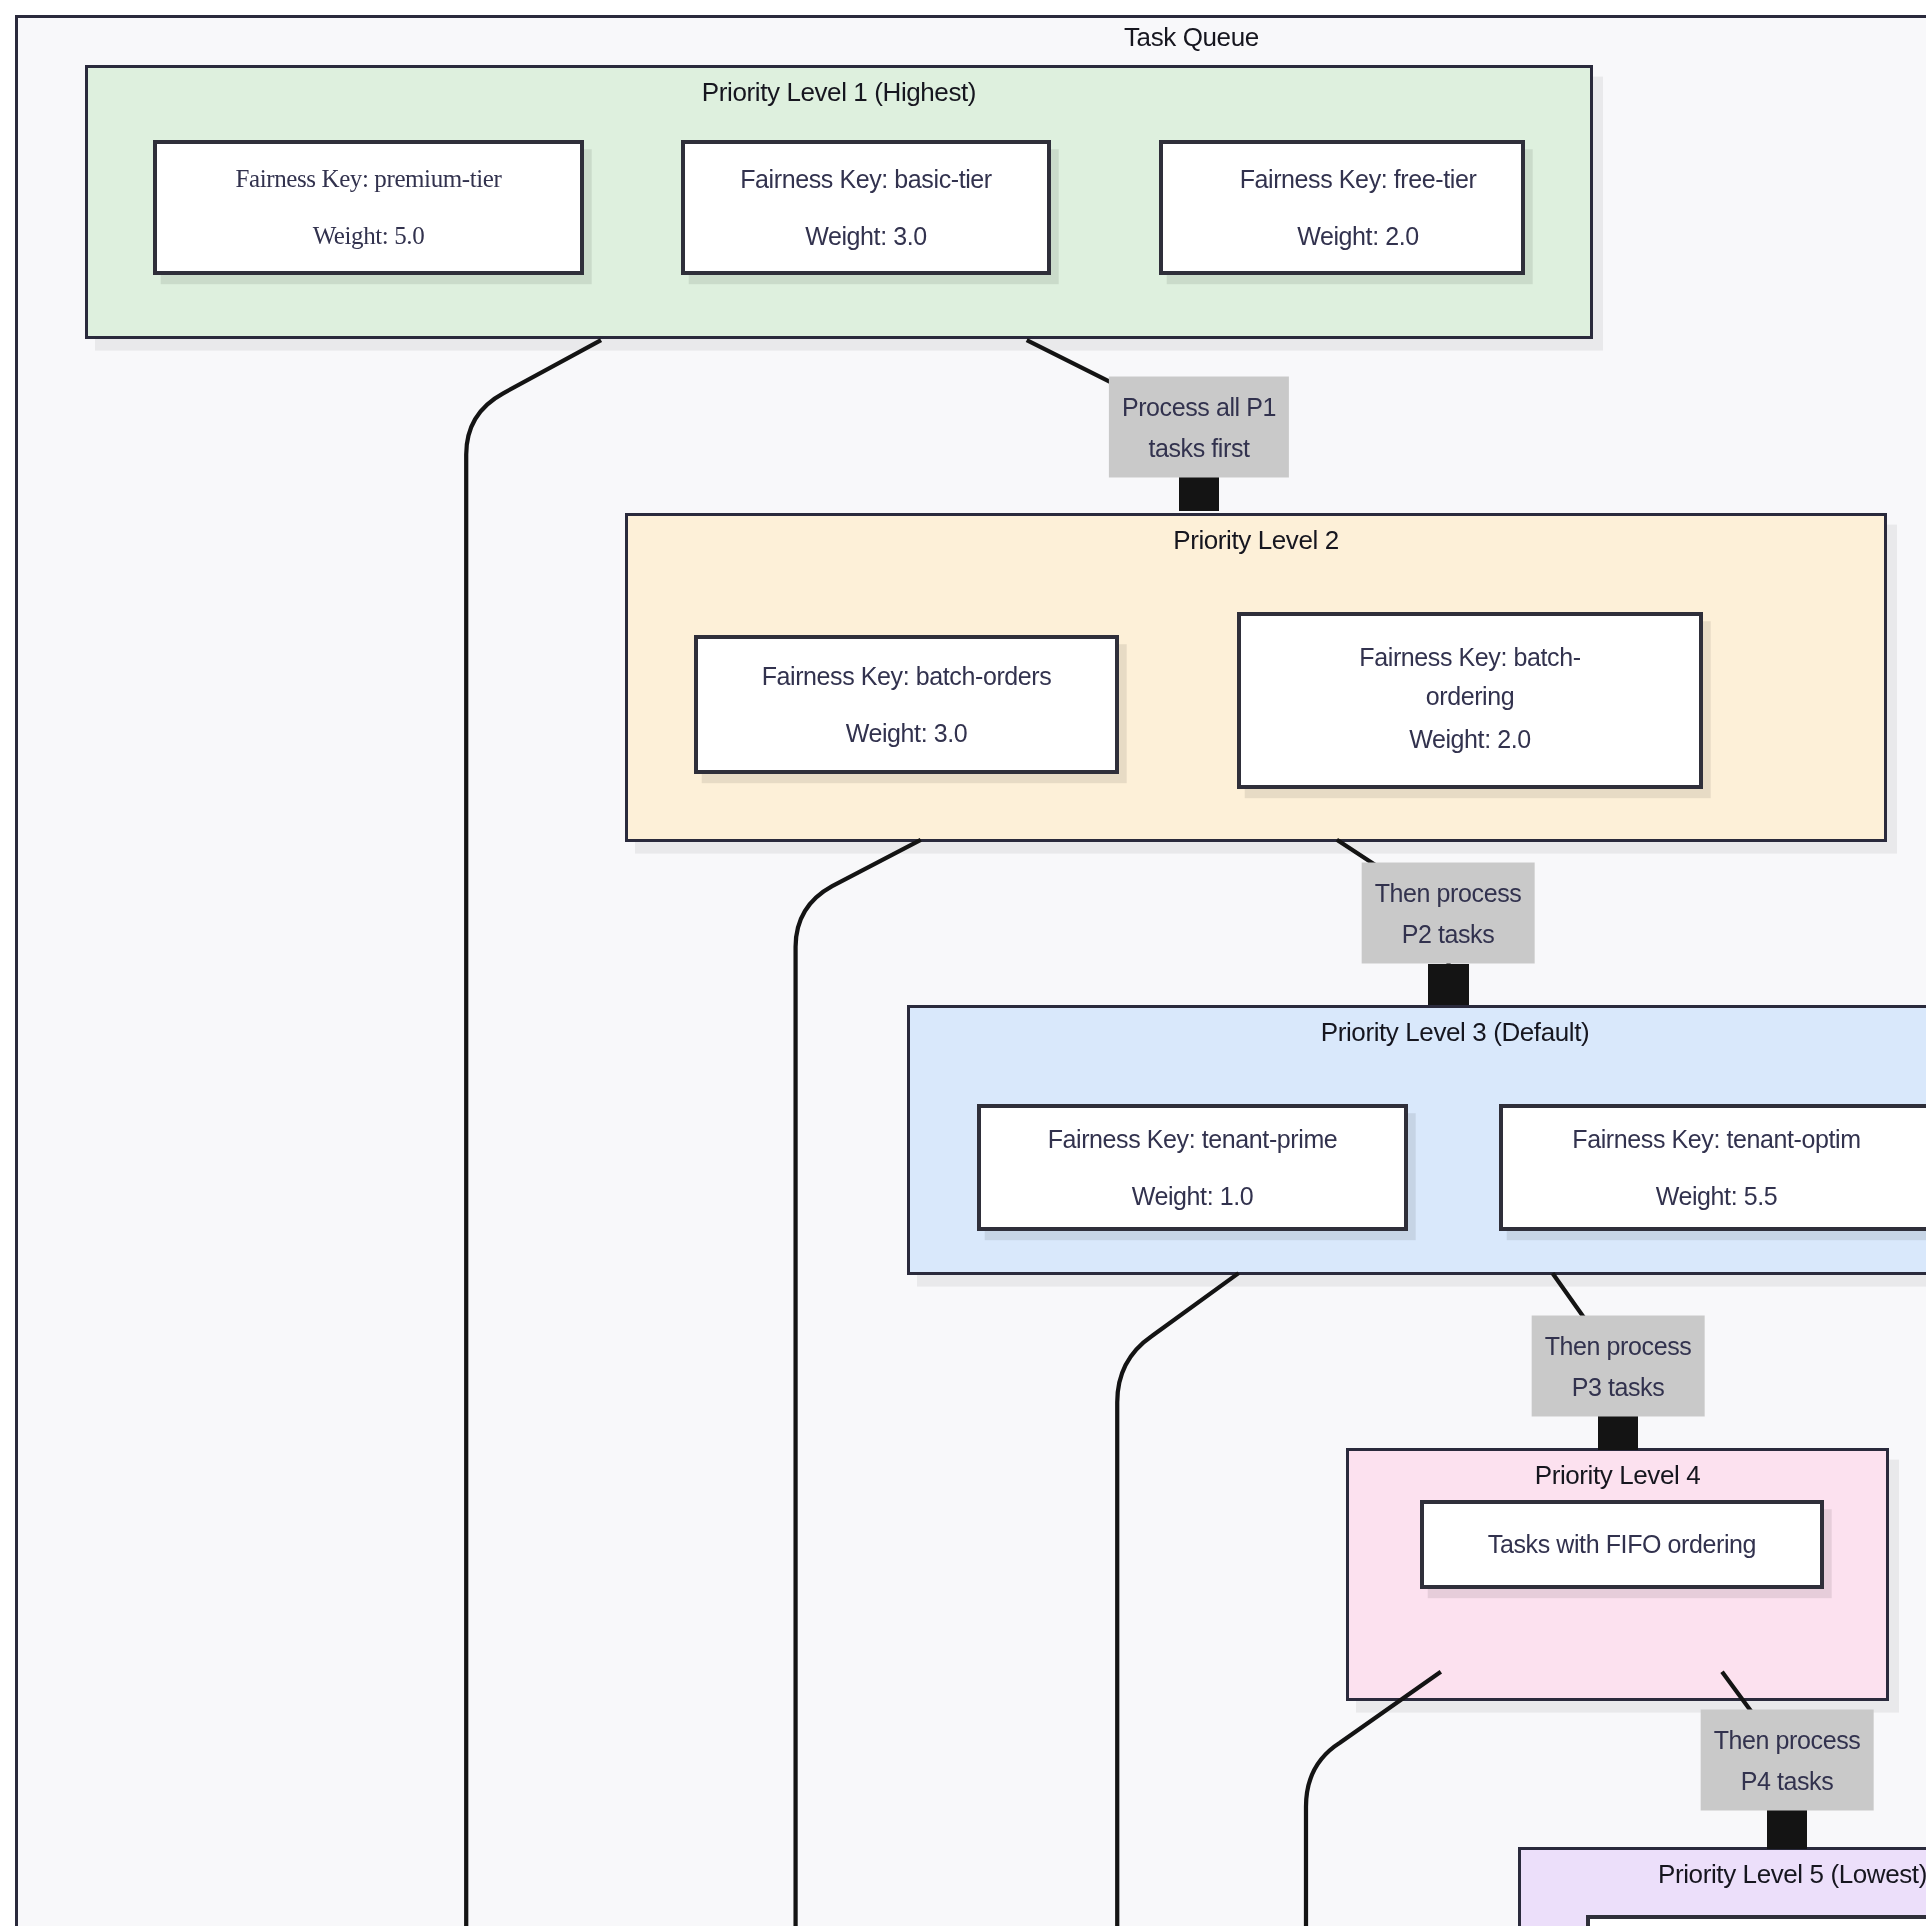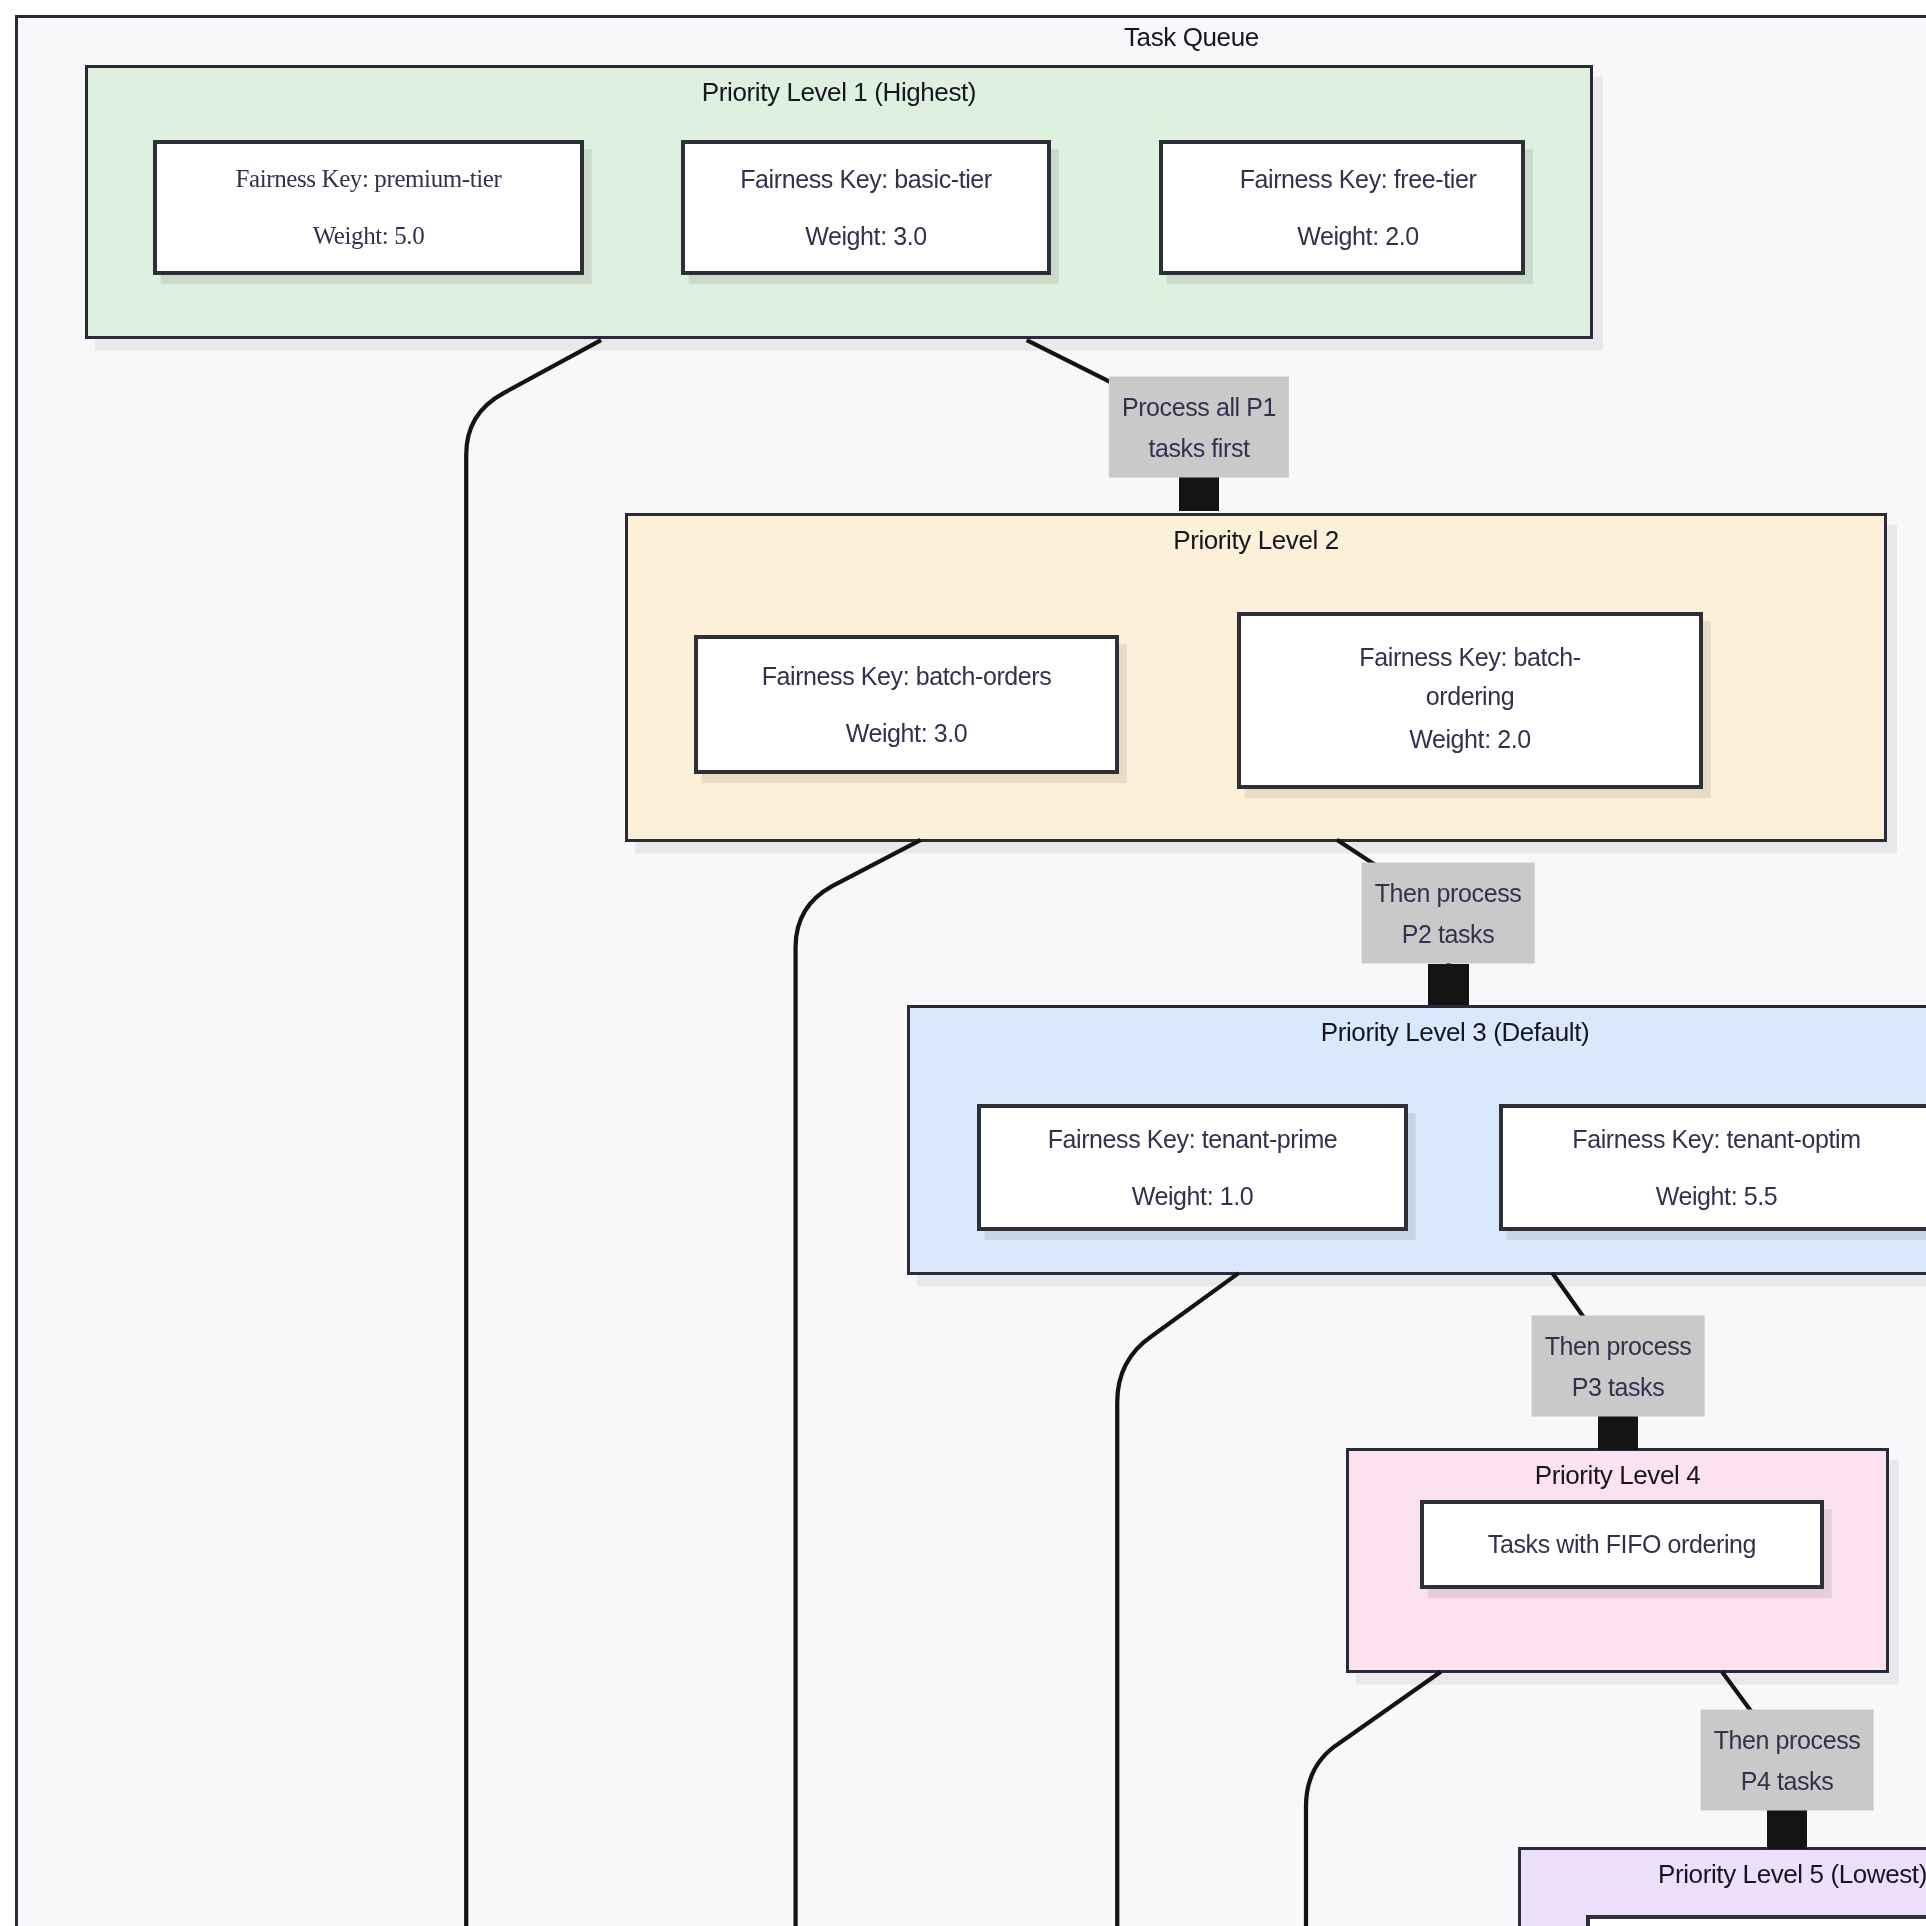--- a/index.html
+++ b/index.html
@@ -76,21 +76,21 @@
     <div class="node" style="left:67px;top:96px;width:431px;height:127px;">
       <div class="nline">Fairness Key: tenant-prime</div>
       <div class="nline">Weight: 1.0</div>
     </div>
     <div class="node" style="left:589px;top:96px;width:435px;height:127px;">
       <div class="nline">Fairness Key: tenant-optim</div>
       <div class="nline">Weight: 5.5</div>
     </div>
   </div>
 
-  <div class="container" style="left:1346px;top:1448px;width:543px;height:225px;background:var(--p4-bg);">
+  <div class="container" style="left:1346px;top:1448px;width:543px;height:253px;background:var(--p4-bg);">
     <div class="ctitle">Priority Level 4</div>
     <div class="node" style="left:71px;top:49px;width:404px;height:89px;">
       <div class="nline">Tasks with FIFO ordering</div>
     </div>
   </div>
 
   <div class="container" style="left:1518px;top:1847px;width:549px;height:223px;background:var(--p5-bg);">
     <div class="ctitle">Priority Level 5 (Lowest)</div>
     <div class="node" style="left:65px;top:65px;width:393px;height:94px;">
       

